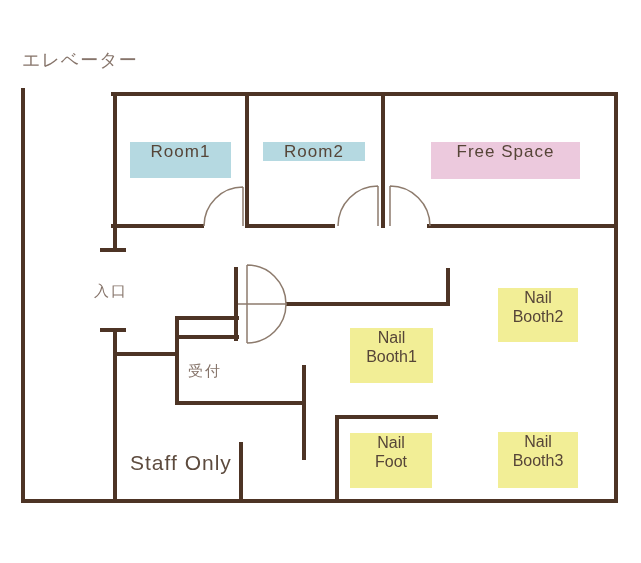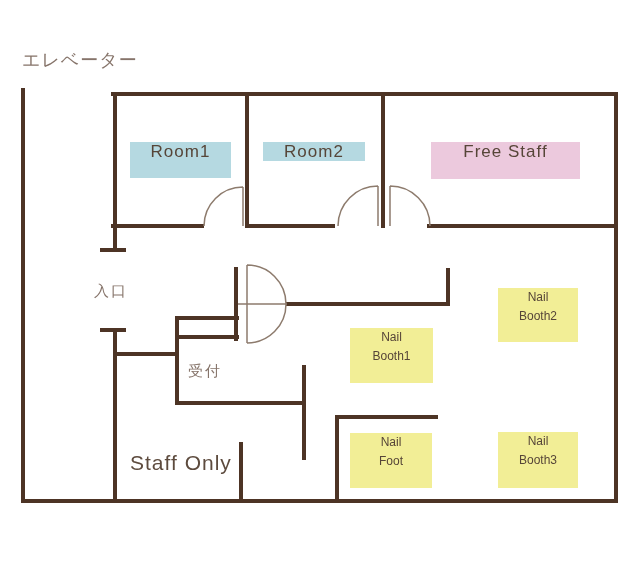--- a/index.html
+++ b/index.html
@@ -53,21 +53,21 @@
     position: absolute;
     display: flex;
     flex-direction: column;
     align-items: center;
     justify-content: flex-start;
     color: var(--box_text);
     text-align: center;
   }
   .room-box.blue  { background: var(--room_fill); font-size: 17px; letter-spacing: 1px; }
   .room-box.pink  { background: var(--free_space_fill); font-size: 17px; letter-spacing: 1px; }
-  .room-box.yellow { background: var(--booth_fill); font-size: 12px; line-height: 19px; }
+  .room-box.yellow { background: var(--booth_fill); font-size: 16px; line-height: 19px; }
 </style>
 </head>
 <body>
 
 <div class="canvas">
 
   <svg class="plan-svg" viewBox="0 0 641 563">
 
     <path class="wall" d="M 23 88 L 23 503 M 21 501 L 618 501 M 616 501 L 616 94 M 618 94 L 111 94"></path>
 
@@ -99,21 +99,21 @@
 
   <div class="room-box blue" style="left:130px; top:142px; width:101px; height:36px;">
     <span>Room1</span>
   </div>
 
   <div class="room-box blue" style="left:263px; top:142px; width:102px; height:19px;">
     <span>Room2</span>
   </div>
 
   <div class="room-box pink" style="left:431px; top:142px; width:149px; height:37px;">
-    <span>Free Staff</span>
+    <span>Free Space</span>
   </div>
 
   <div class="room-box yellow" style="left:350px; top:328px; width:83px; height:55px;">
     <span>Nail</span>
     <span>Booth1</span>
   </div>
 
   <div class="room-box yellow" style="left:498px; top:288px; width:80px; height:54px;">
     <span>Nail</span>
     <span>Booth2</span>

